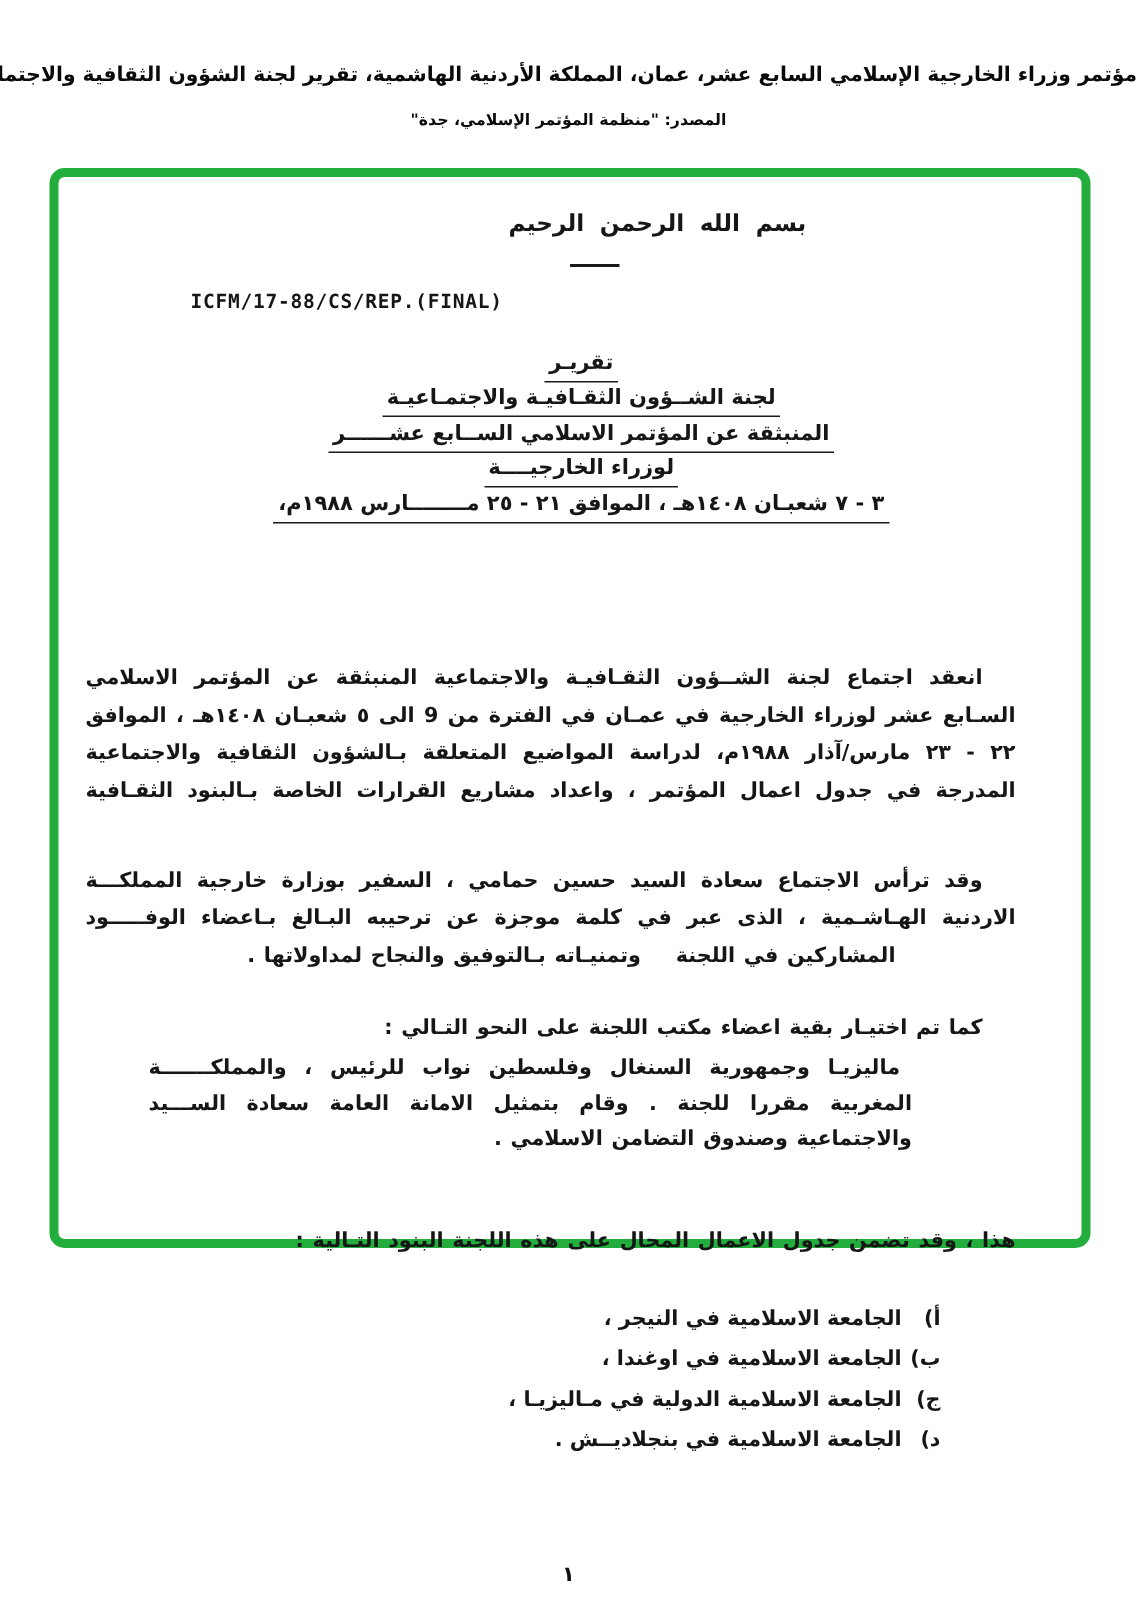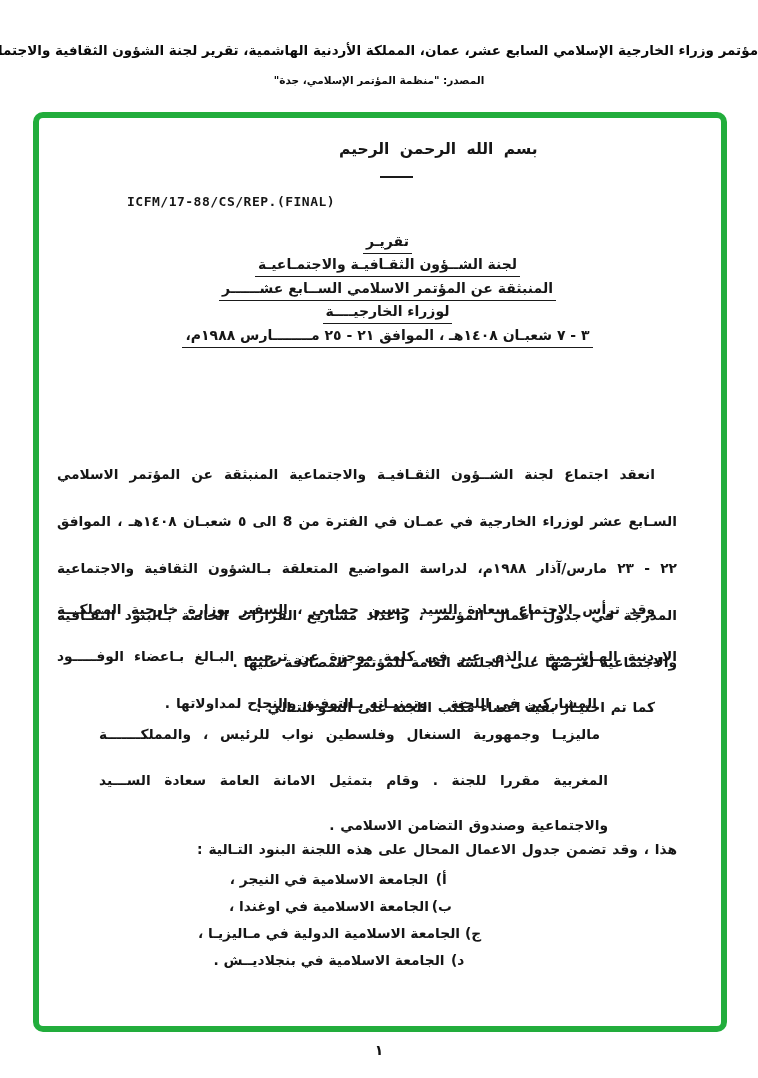--- a/index.html
+++ b/index.html
@@ -9,21 +9,21 @@
   }
   .hdr1{
     position:absolute;top:42px;left:0;right:0;text-align:center;
     font-size:13.5px;font-weight:bold;direction:rtl;white-space:nowrap;color:#0a0a0a;
   }
   .hdr2{
     position:absolute;top:74px;left:0;right:0;text-align:center;
     font-size:10.5px;font-weight:bold;direction:rtl;color:#0a0a0a;
   }
   .frame{
-    position:absolute;left:33px;top:112px;width:694px;height:920px;
+    position:absolute;left:33px;top:112px;width:694px;height:720px;
     border:6px solid #22ad3c;border-radius:10px;box-sizing:border-box;
   }
   .bismillah{
     position:absolute;top:22px;left:300px;direction:rtl;
     font-size:15.5px;font-weight:bold;word-spacing:5px;white-space:nowrap;
   }
   .dash{
     position:absolute;top:58px;left:341px;width:33px;height:2px;background:#1a1a1a;
   }
   .ref{
@@ -35,21 +35,21 @@
   }
   .titleblock .tline{height:23.4px;line-height:22px;white-space:nowrap;}
   .titleblock .tline span{
     display:inline-block;border-bottom:1.5px solid #1a1a1a;padding:0 3px 1px 3px;
     font-size:14px;font-weight:bold;
   }
   .bodytext{
     position:absolute;left:0;right:0;direction:rtl;
     padding:0 44px 0 18px;font-weight:bold;font-size:13.8px;
   }
-  .line{line-height:25px;height:25px;text-align:justify;text-align-last:justify;white-space:nowrap;word-spacing:1px;margin-top:22px;}
+  .line{line-height:25px;height:25px;text-align:justify;text-align-last:justify;white-space:nowrap;word-spacing:1px;}
   .line.last{text-align:right;text-align-last:right;}
   .line.ind{padding-right:22px;}
   .line.inset80{padding-right:80px;text-align:left;text-align-last:right;}
   .p1{top:322px;}
   .p2{top:457px;}
   .p3{top:555px;}
   .p4{top:583px;left:60px;right:113px;padding:0;}
   .p4 .line{line-height:23.5px;height:23.5px;}
   .p4 .ind{padding-right:8px;}
   .p5{top:697px;}
@@ -57,21 +57,21 @@
     position:absolute;top:720px;right:44px;direction:rtl;text-align:right;
   }
   .itemheading span{
     display:inline-block;border-bottom:1.5px solid #1a1a1a;padding-bottom:2px;
     font-size:13.8px;font-weight:bold;white-space:pre;
   }
   .list{
     position:absolute;top:748px;right:94px;left:18px;direction:rtl;
     font-size:13.8px;font-weight:bold;
   }
-  .lrow{height:27px;line-height:27px;white-space:nowrap;text-align:center;}
+  .lrow{height:27px;line-height:27px;white-space:nowrap;text-align:right;}
   .lrow .mk{display:inline-block;width:26px;}
   .pageno{
     position:absolute;top:1042px;left:0;right:0;text-align:center;
     font-size:14px;font-weight:bold;color:#111;
   }
 </style>
 </head>
 <body>
 
 <div class="hdr1">مؤتمر وزراء الخارجية الإسلامي السابع عشر، عمان، المملكة الأردنية الهاشمية، تقرير لجنة الشؤون الثقافية والاجتماعية</div>
@@ -86,24 +86,23 @@
   <div class="titleblock">
     <div class="tline"><span>تقريـر</span></div>
     <div class="tline"><span>لجنة الشــؤون الثقـافيـة والاجتمـاعيـة</span></div>
     <div class="tline"><span>المنبثقة عن المؤتمر الاسلامي الســابع عشــــــر</span></div>
     <div class="tline"><span>لوزراء الخارجيــــة</span></div>
     <div class="tline"><span>٣ - ٧ شعبـان ١٤٠٨هـ ، الموافق ٢١ - ٢٥ مــــــــارس ١٩٨٨م،</span></div>
   </div>
 
   <div class="bodytext p1">
     <div class="line ind">انعقد اجتماع لجنة الشــؤون الثقـافيـة والاجتماعية المنبثقة عن المؤتمر الاسلامي</div>
-    <div class="line">السـابع عشر لوزراء الخارجية في عمـان في الفترة من 8 الى ٥ شعبـان ١٤٠٨هـ ، الموافق</div>
+    <div class="line">السـابع عشر لوزراء الخارجية في عمـان في الفترة من 9 الى ٥ شعبـان ١٤٠٨هـ ، الموافق</div>
     <div class="line">٢٢ - ٢٣ مارس/آذار ١٩٨٨م، لدراسة المواضيع المتعلقة بـالشؤون الثقافية والاجتماعية</div>
     <div class="line">المدرجة في جدول اعمال المؤتمر ، واعداد مشاريع القرارات الخاصة بـالبنود الثقـافية</div>
-    <div class="line last">والاجتماعية لعرضها على الجلسة العامة للمؤتمر للمصادقة عليها .</div>
   </div>
 
   <div class="bodytext p2">
     <div class="line ind">وقد ترأس الاجتماع سعادة السيد حسين حمامي ، السفير بوزارة خارجية المملكـــة</div>
     <div class="line">الاردنية الهـاشـمية ، الذى عبر في كلمة موجزة عن ترحيبه البـالغ بـاعضاء الوفـــــود</div>
     <div class="line inset80">المشاركين في اللجنة&nbsp;&nbsp;&nbsp;&nbsp;وتمنيـاته بـالتوفيق والنجاح لمداولاتها .</div>
   </div>
 
   <div class="bodytext p3">
     <div class="line ind last">كما تم اختيـار بقية اعضاء مكتب اللجنة على النحو التـالي :</div>

